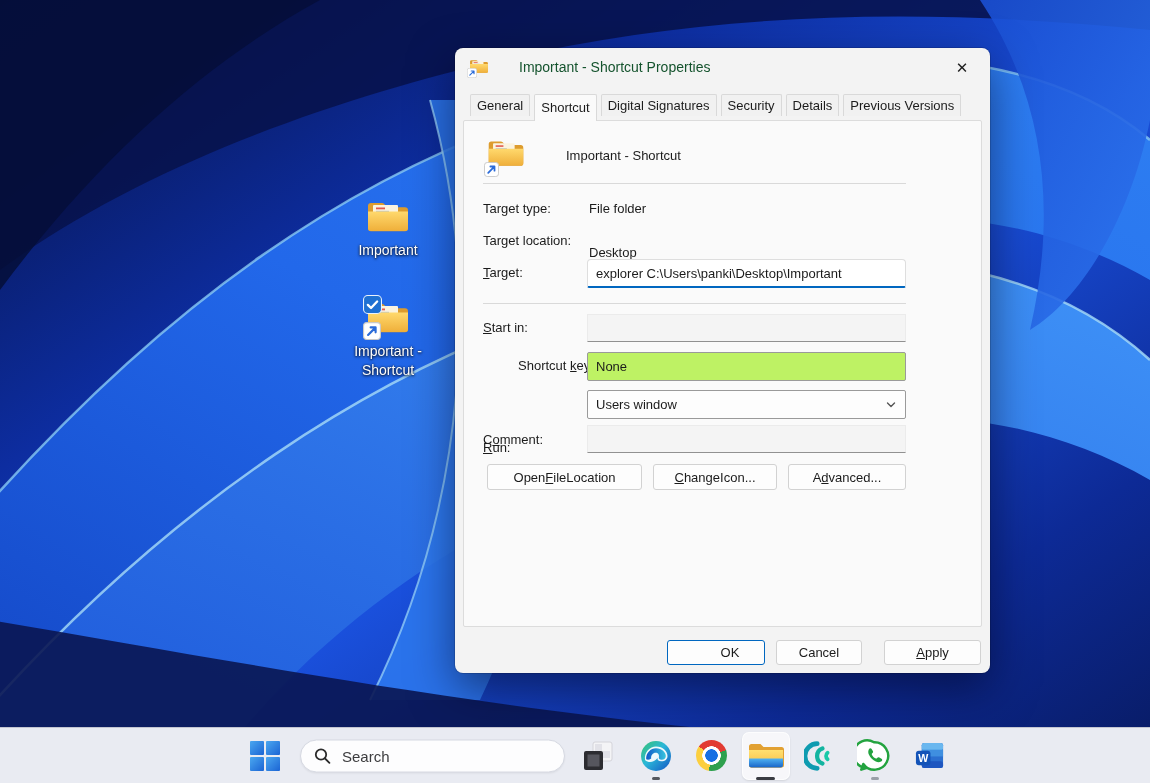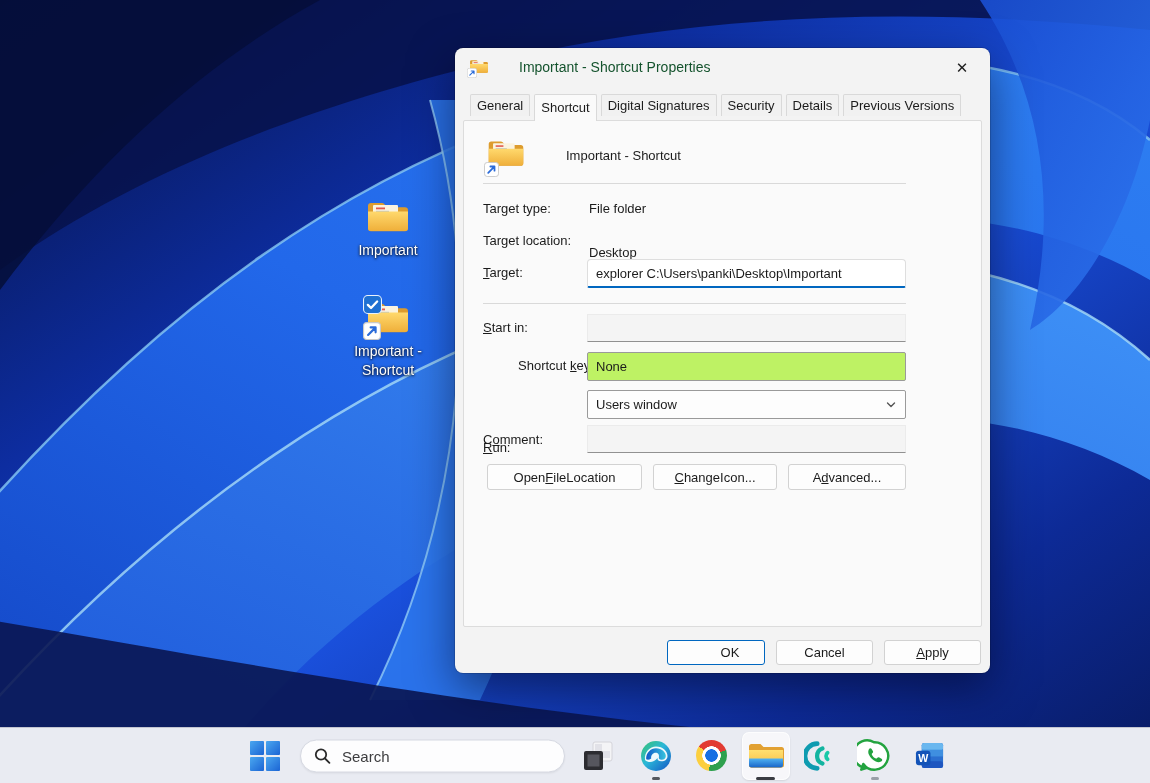--- a/index.html
+++ b/index.html
@@ -312,21 +312,21 @@
           <span>c</span>
           <span>e</span>
           <span>d</span>
           <span>.</span>
           <span>.</span>
           <span>.</span>
         </div>
     </div>
 
     <div class="btn footer-btn default" style="left:212px;width:98px;padding-left:28px;">OK</div>
-    <div class="btn footer-btn" style="left:321px;width:97px;">Cancel</div>
+    <div class="btn footer-btn" style="left:321px;width:86px;">Cancel</div>
     <div class="btn footer-btn" style="left:429px;width:97px;">
         <span class="mn">A</span>
         <span>p</span>
         <span>p</span>
         <span>l</span>
         <span>y</span>
       </div>
   </div>
 
   <div class="taskbar">

